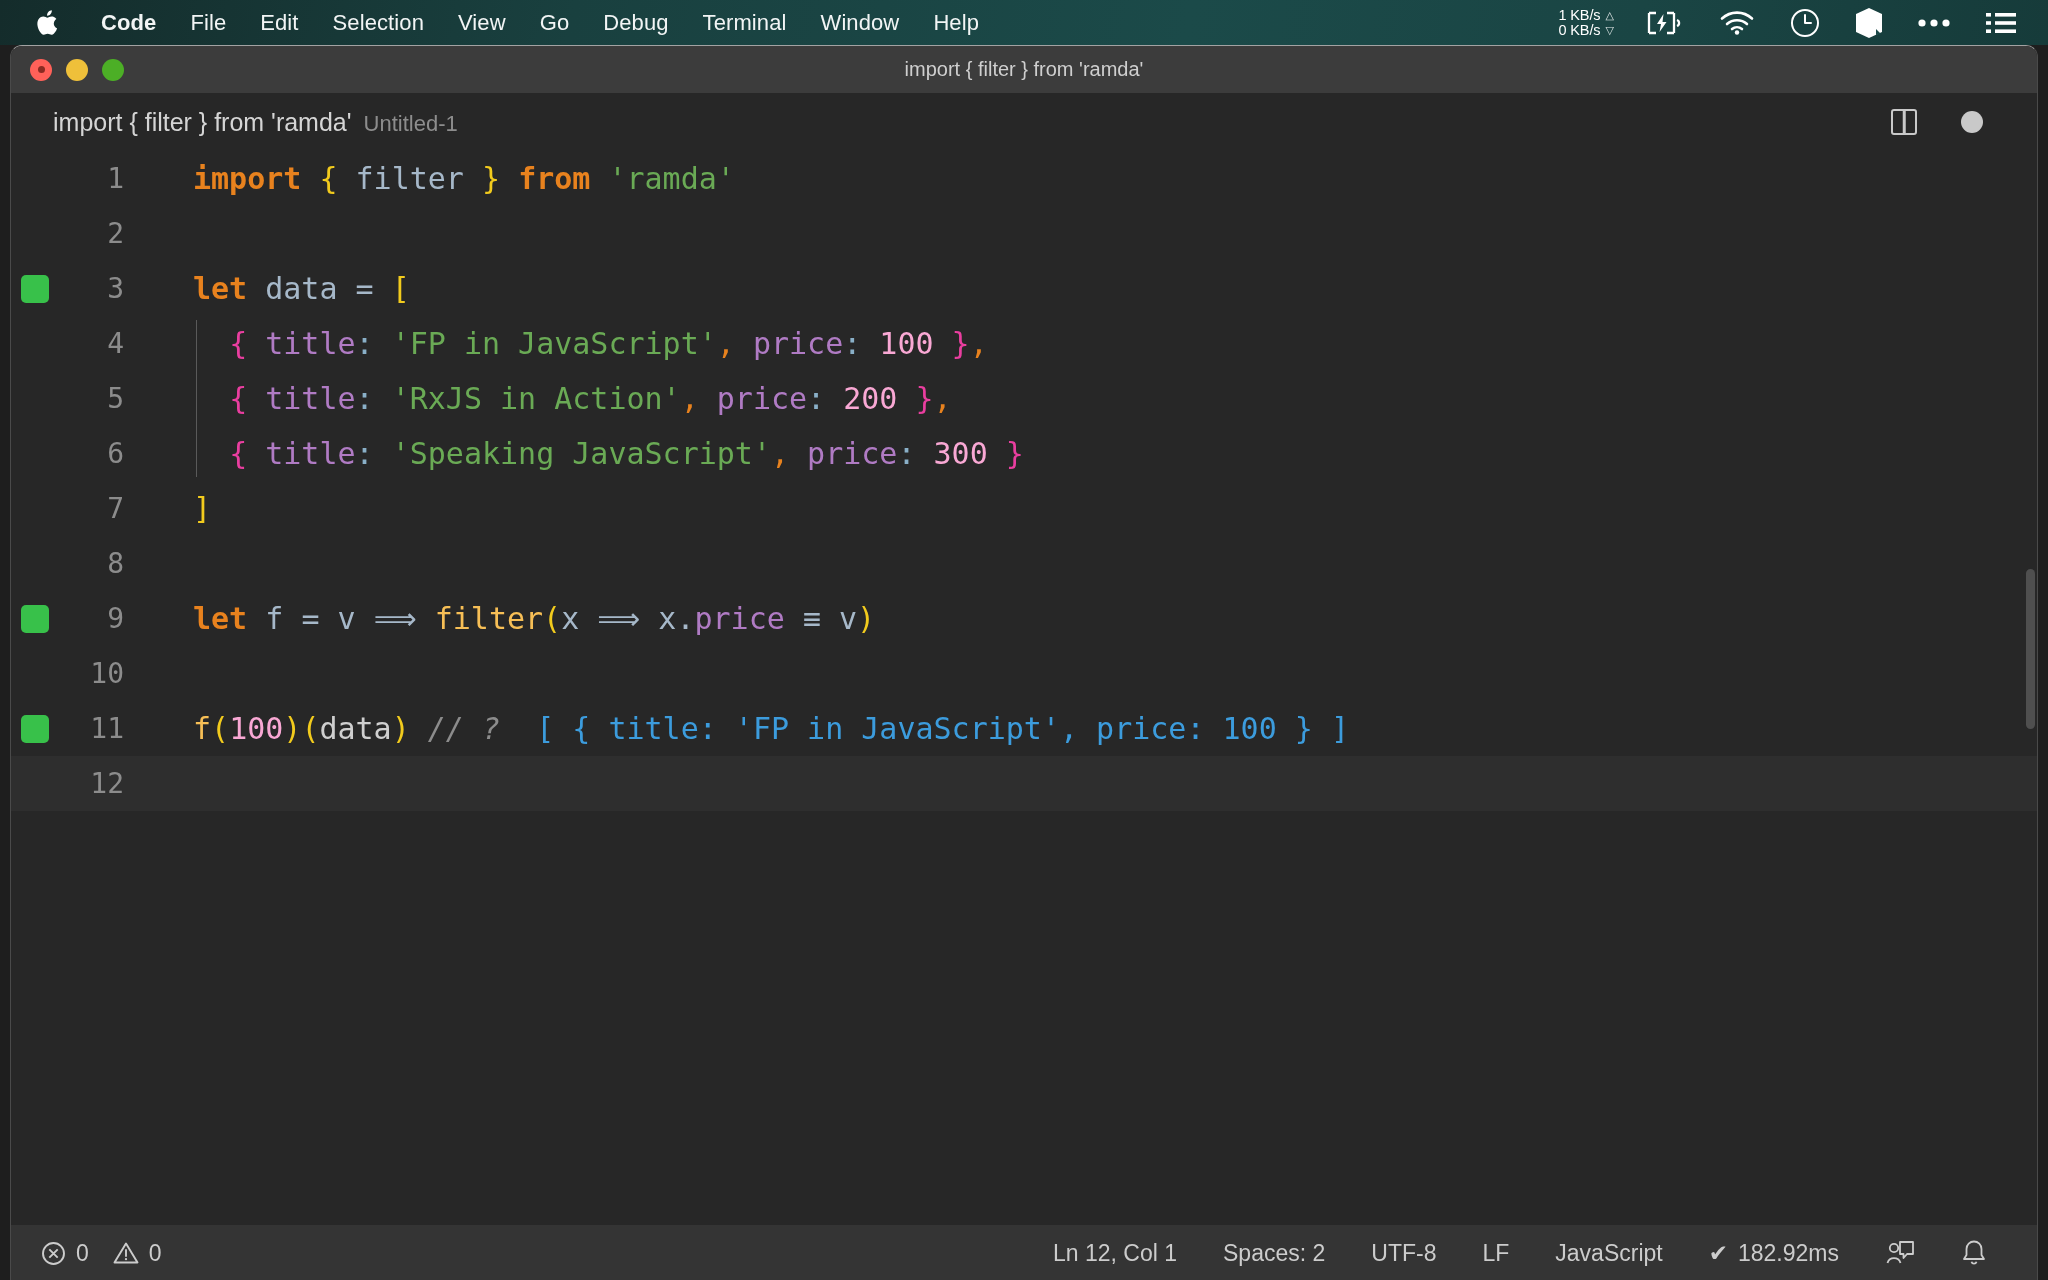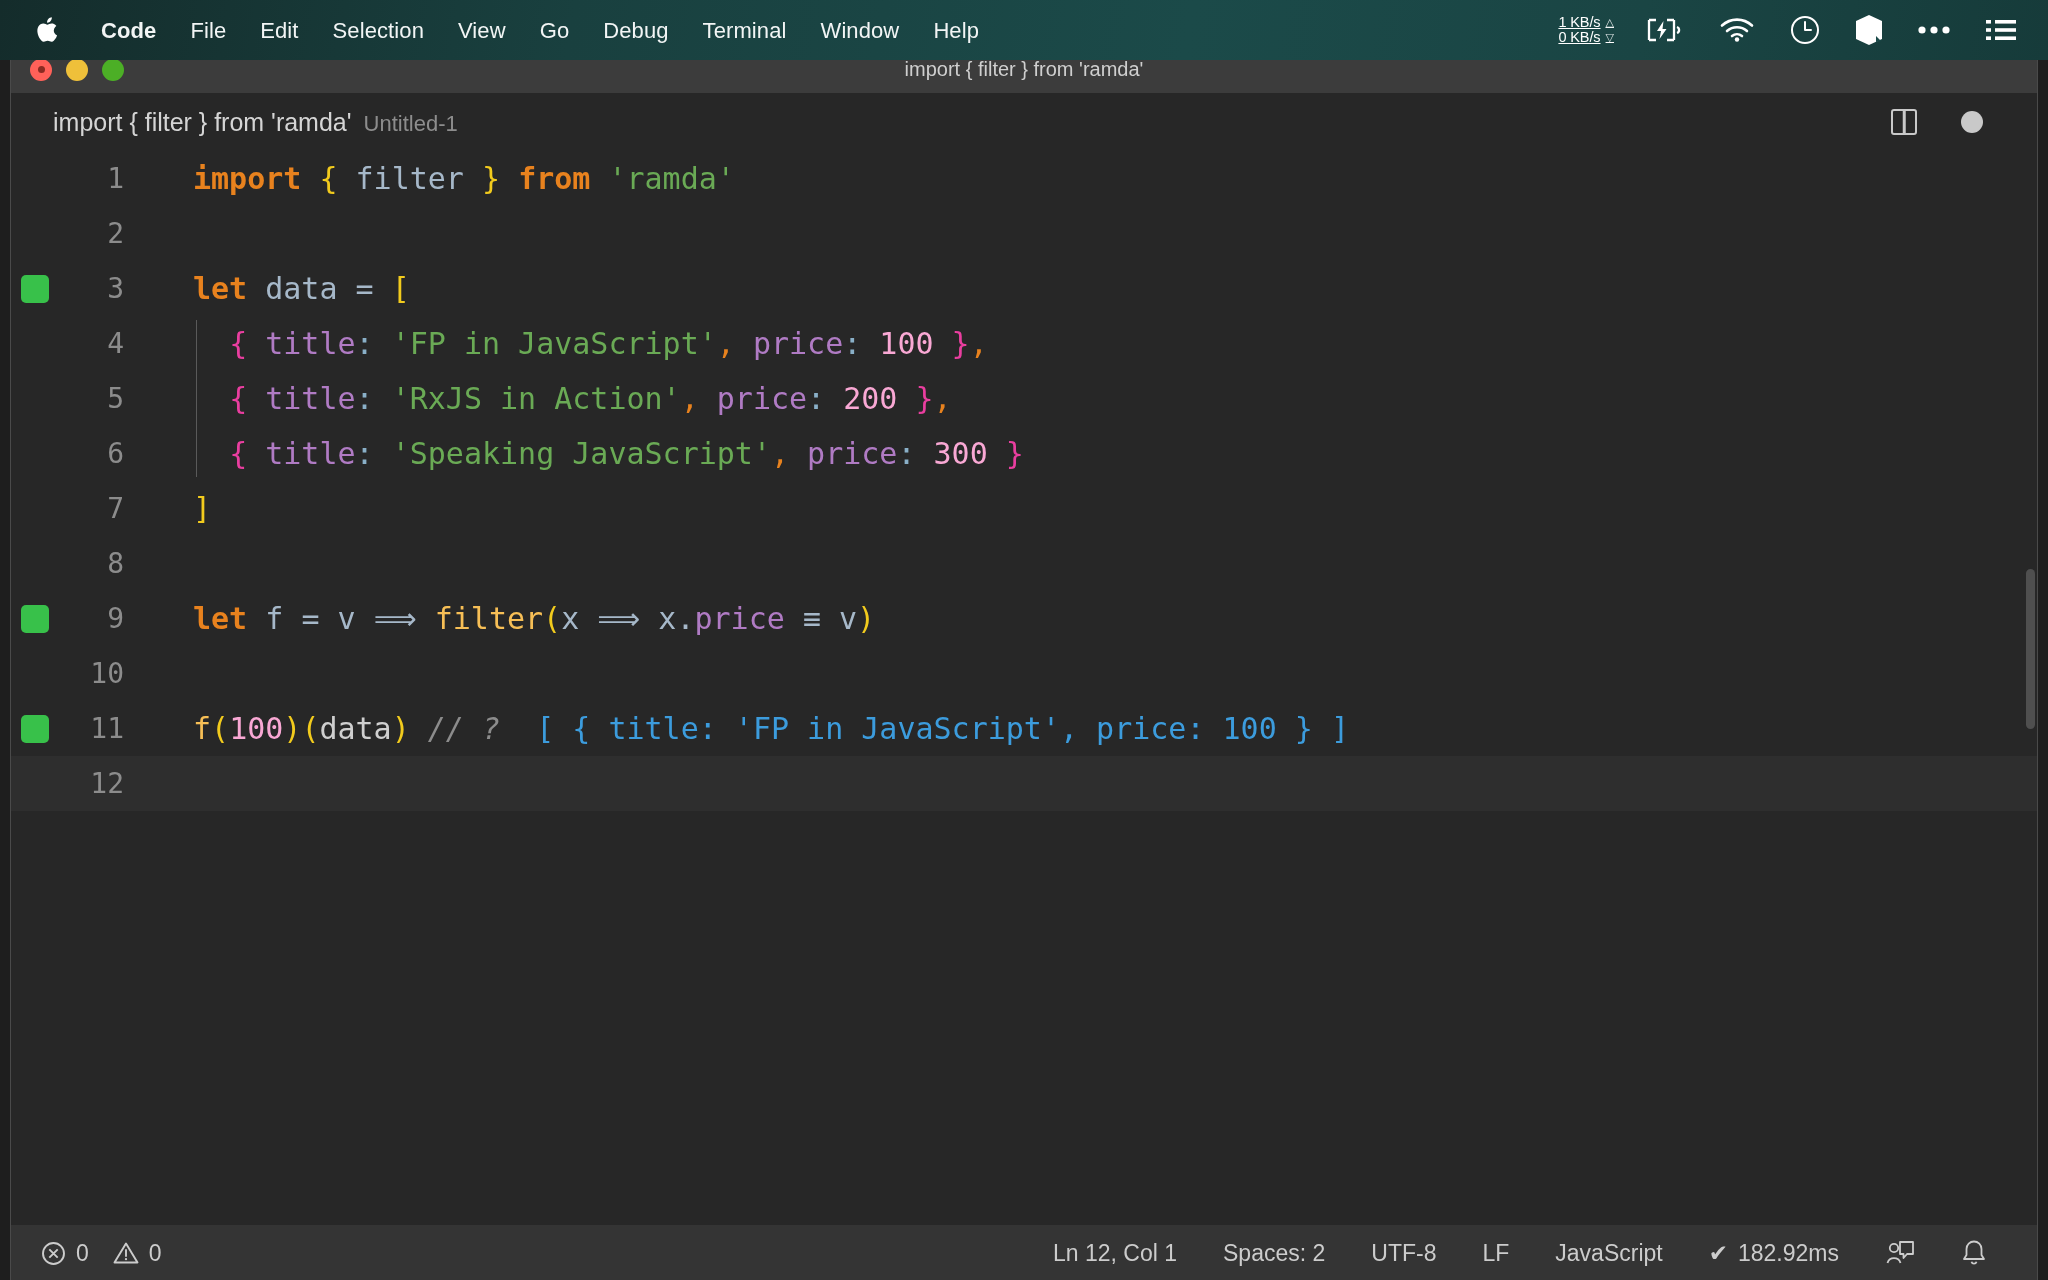--- a/index.html
+++ b/index.html
@@ -10,21 +10,21 @@
     overflow: hidden;
     background: #1e1e1e;
     font-family: "Liberation Sans", sans-serif;
     -webkit-font-smoothing: antialiased;
   }
 
   
   #menubar {
     position: absolute;
     top: 0; left: 0;
-    width: 2048px; height: 60px;
+    width: 2048px; height: 45px;
     background: linear-gradient(100deg, #142c2b 0%, #19403f 28%, #1b4a49 58%, #1a4544 80%, #163b3a 100%);
     display: flex;
     align-items: center;
     color: #ffffff;
     z-index: 50;
   }
   #menubar .apple-logo {
     margin-left: 36px;
     margin-right: 26px;
     width: 22px; height: 26px;
@@ -40,21 +40,20 @@
     white-space: nowrap;
     letter-spacing: 0.1px;
   }
   .menu-item.app-name { font-weight: bold; }
   #menubar .spacer { flex: 1 1 auto; }
   .status-group {
     display: flex;
     align-items: flex-start;
     gap: 8px;
     margin-right: 18px;
-    text-decoration: underline;
   }
   .status-icon {
     display: flex;
     align-items: center;
     justify-content: center;
     height: 45px;
     padding: 0 14px;
     color: #ffffff;
   }
   .netspeed {

